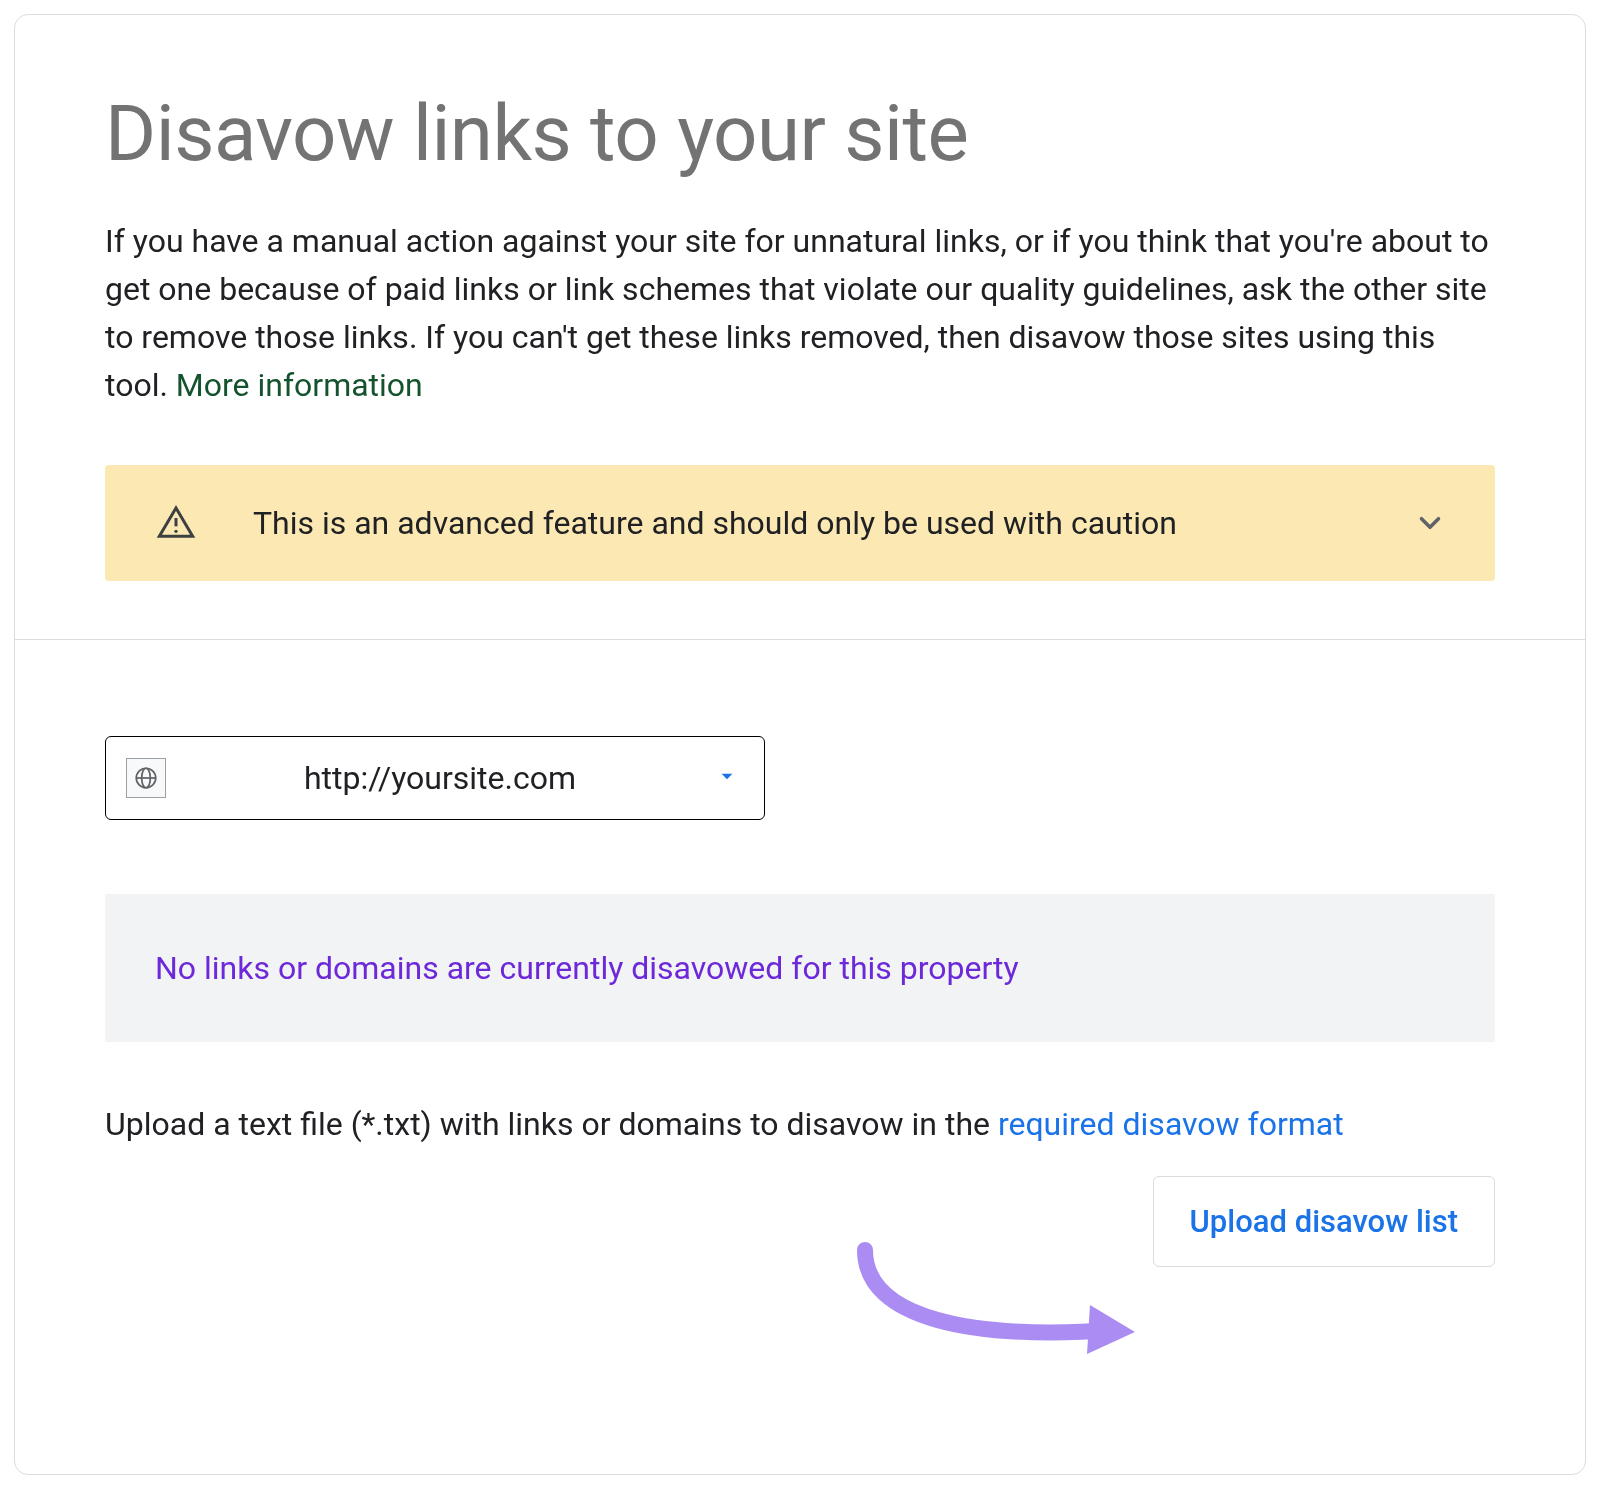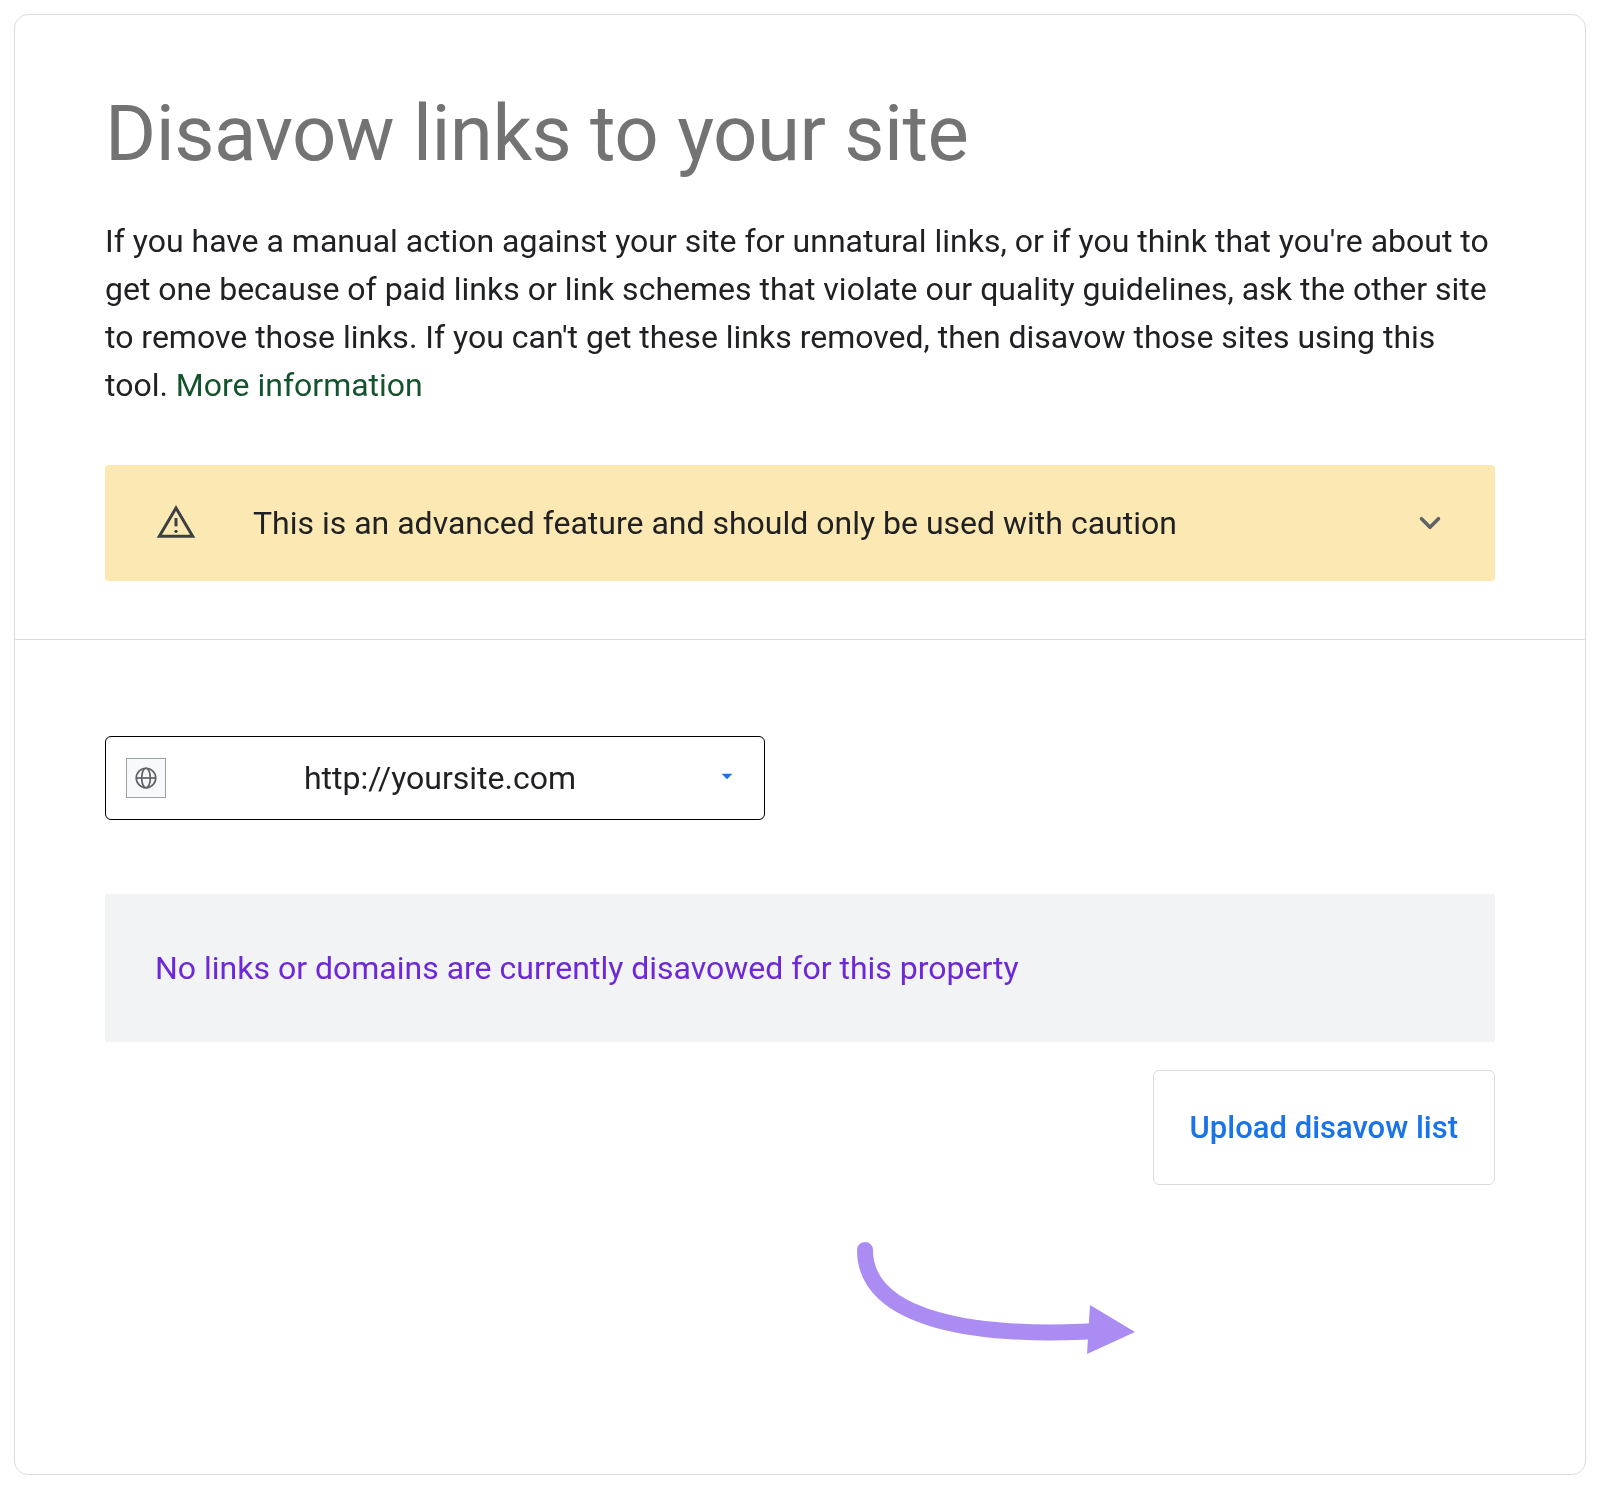--- a/index.html
+++ b/index.html
@@ -140,21 +140,21 @@
     display: flex;
     justify-content: flex-end;
   }
   .upload-btn {
     border: 1px solid #dadce0;
     border-radius: 6px;
     background: #fff;
     color: #1a73e8;
     font-size: 31px;
     font-weight: 500;
-    padding: 38px 36px;
+    padding: 26px 36px;
     cursor: pointer;
     font-family: inherit;
   }
 
   
   .annotation-arrow {
     position: absolute;
     pointer-events: none;
   }
 </style>
@@ -204,20 +204,23 @@
         <svg viewBox="0 0 24 24">
           <path d="M7 10 L12 15 L17 10 Z" fill="#1a73e8"></path>
         </svg>
       </span>
     </div>
 
     <div class="status-panel">
       <span>No links or domains are currently disavowed for this property</span>
     </div>
 
+    <div class="upload-row">
+      <span>Upload a text file (*.txt) with links or domains to disavow in the </span><a href="#">required disavow format</a>
+    </div>
 
     <div class="upload-btn-wrap">
       <button class="upload-btn">Upload disavow list</button>
     </div>
 
     
     <svg class="annotation-arrow" style="left:820px; top:590px; width:320px; height:140px;" viewBox="0 0 320 140">
       <defs>
         <marker id="arrowhead" markerWidth="12" markerHeight="12" refX="6" refY="6" orient="auto">
           <path d="M0,0 L12,6 L0,12 Z" fill="#ab8cf2"></path>

